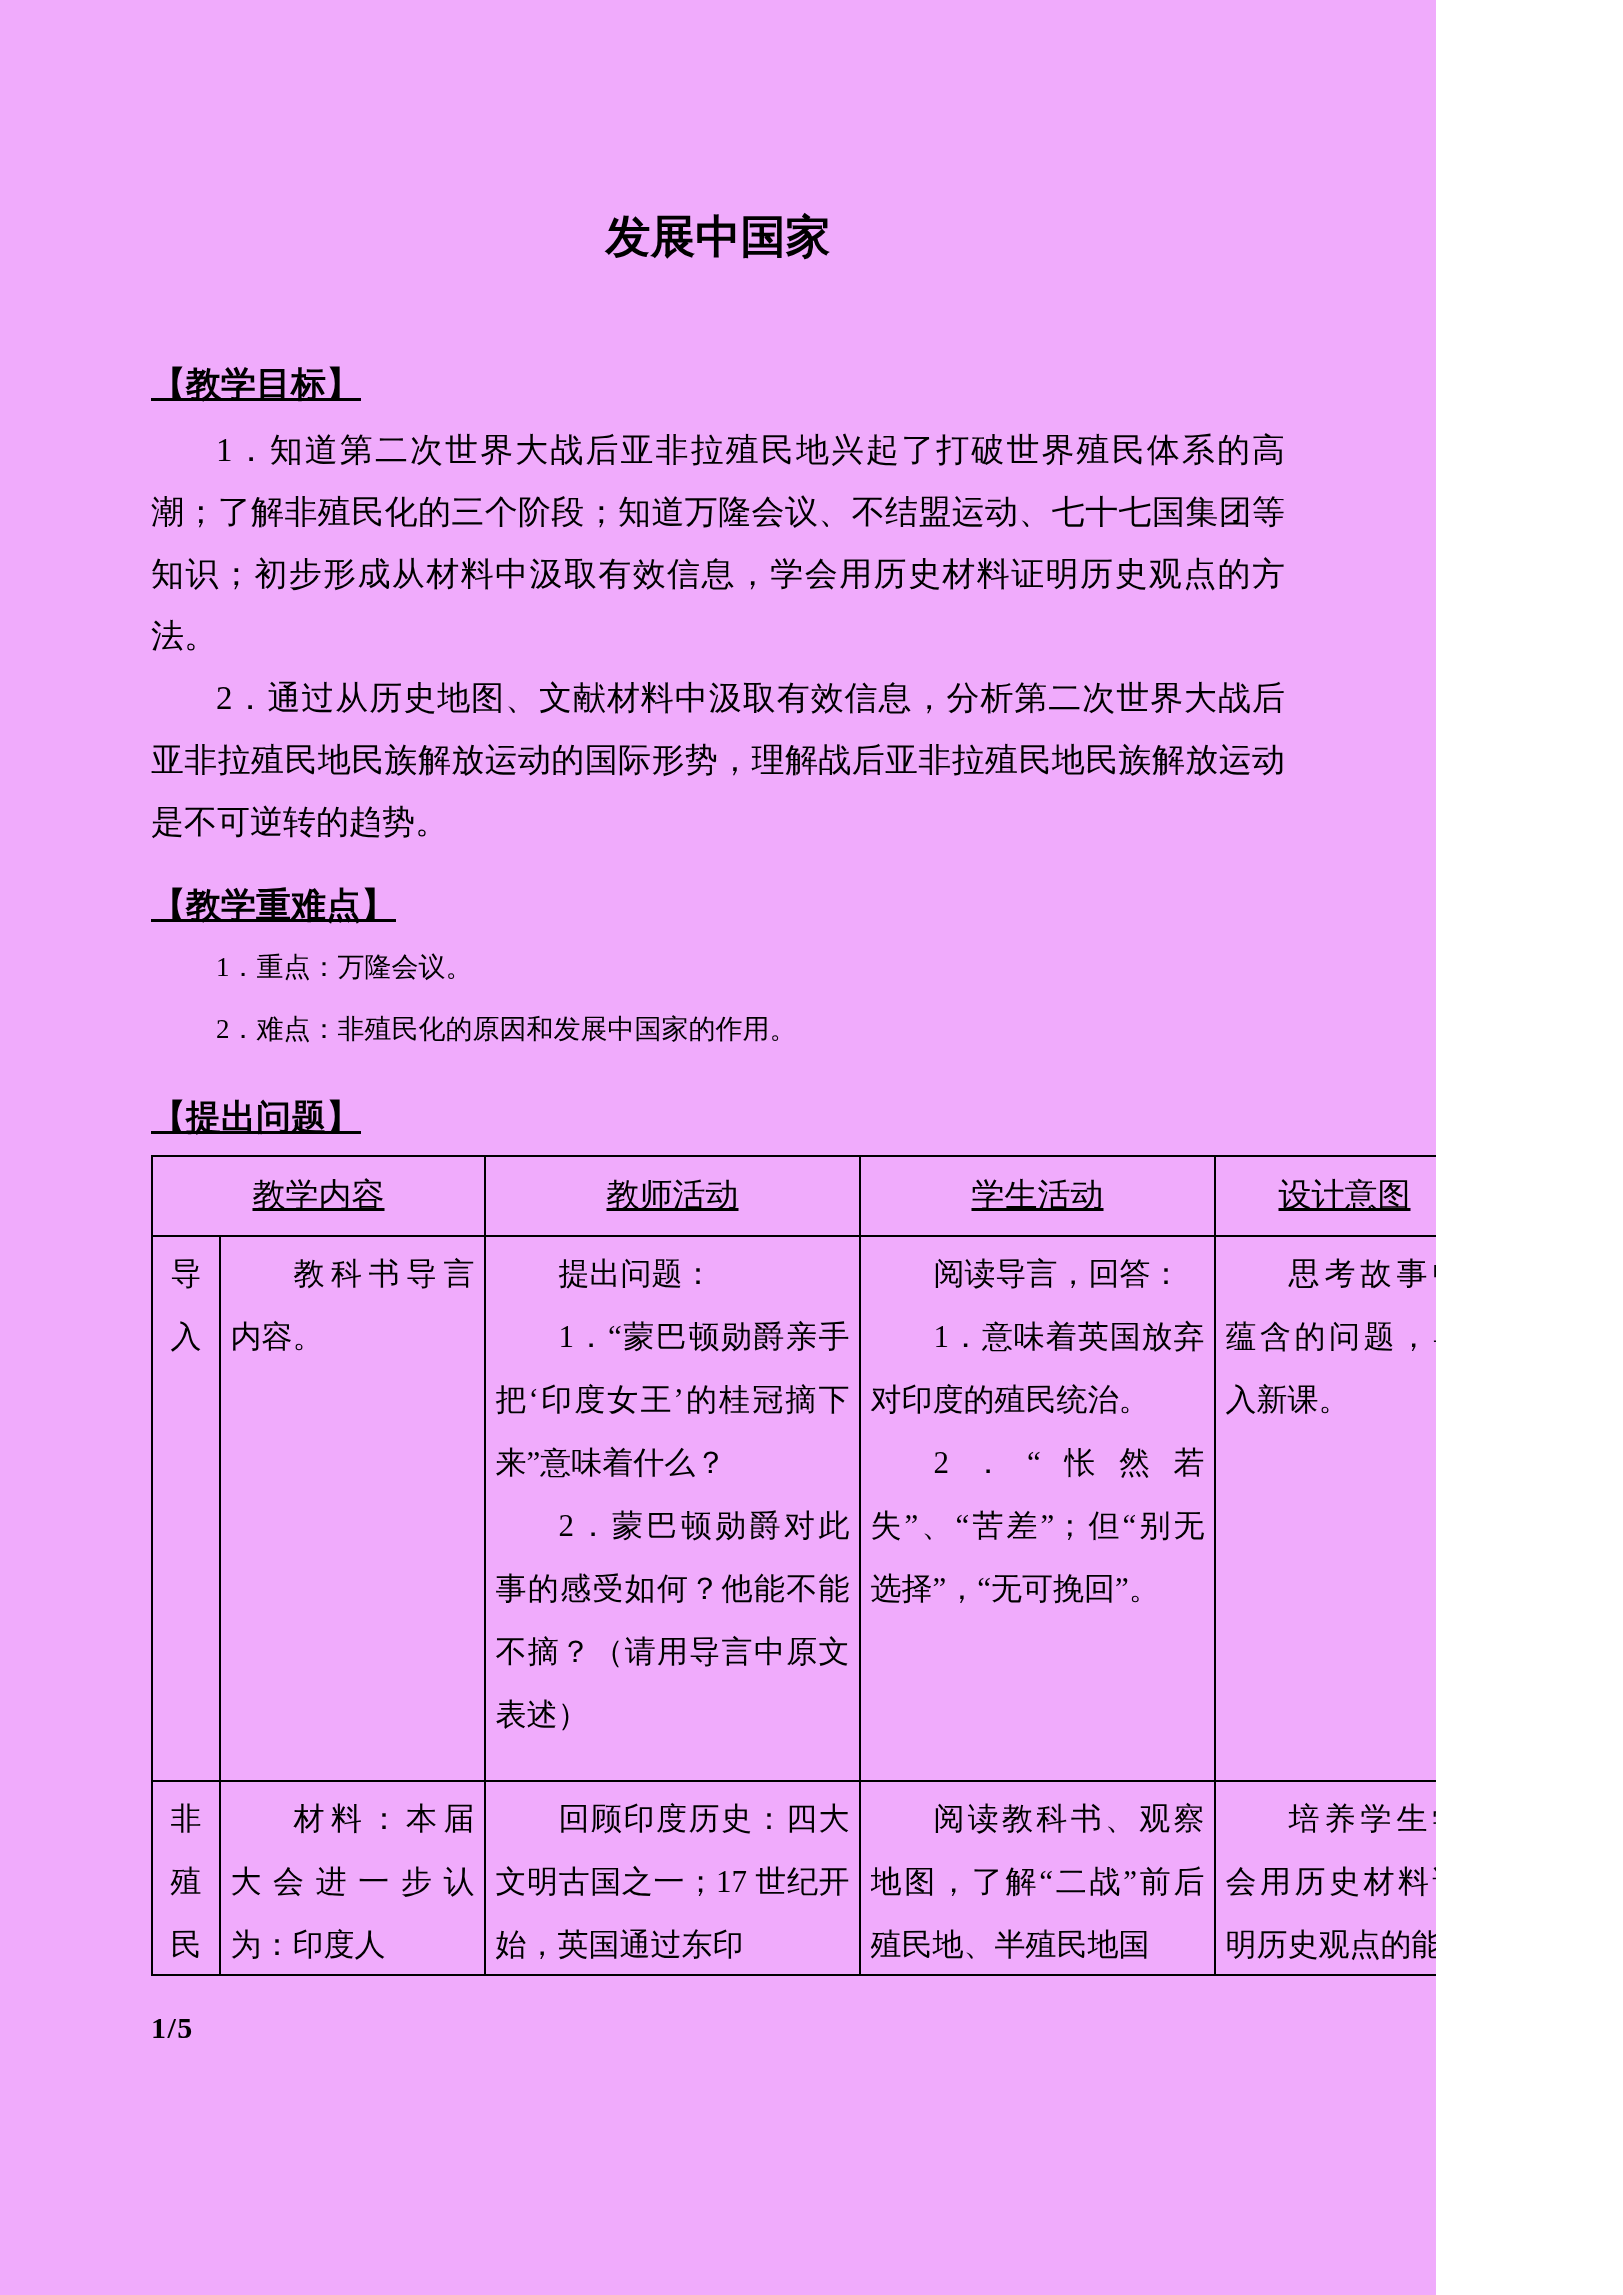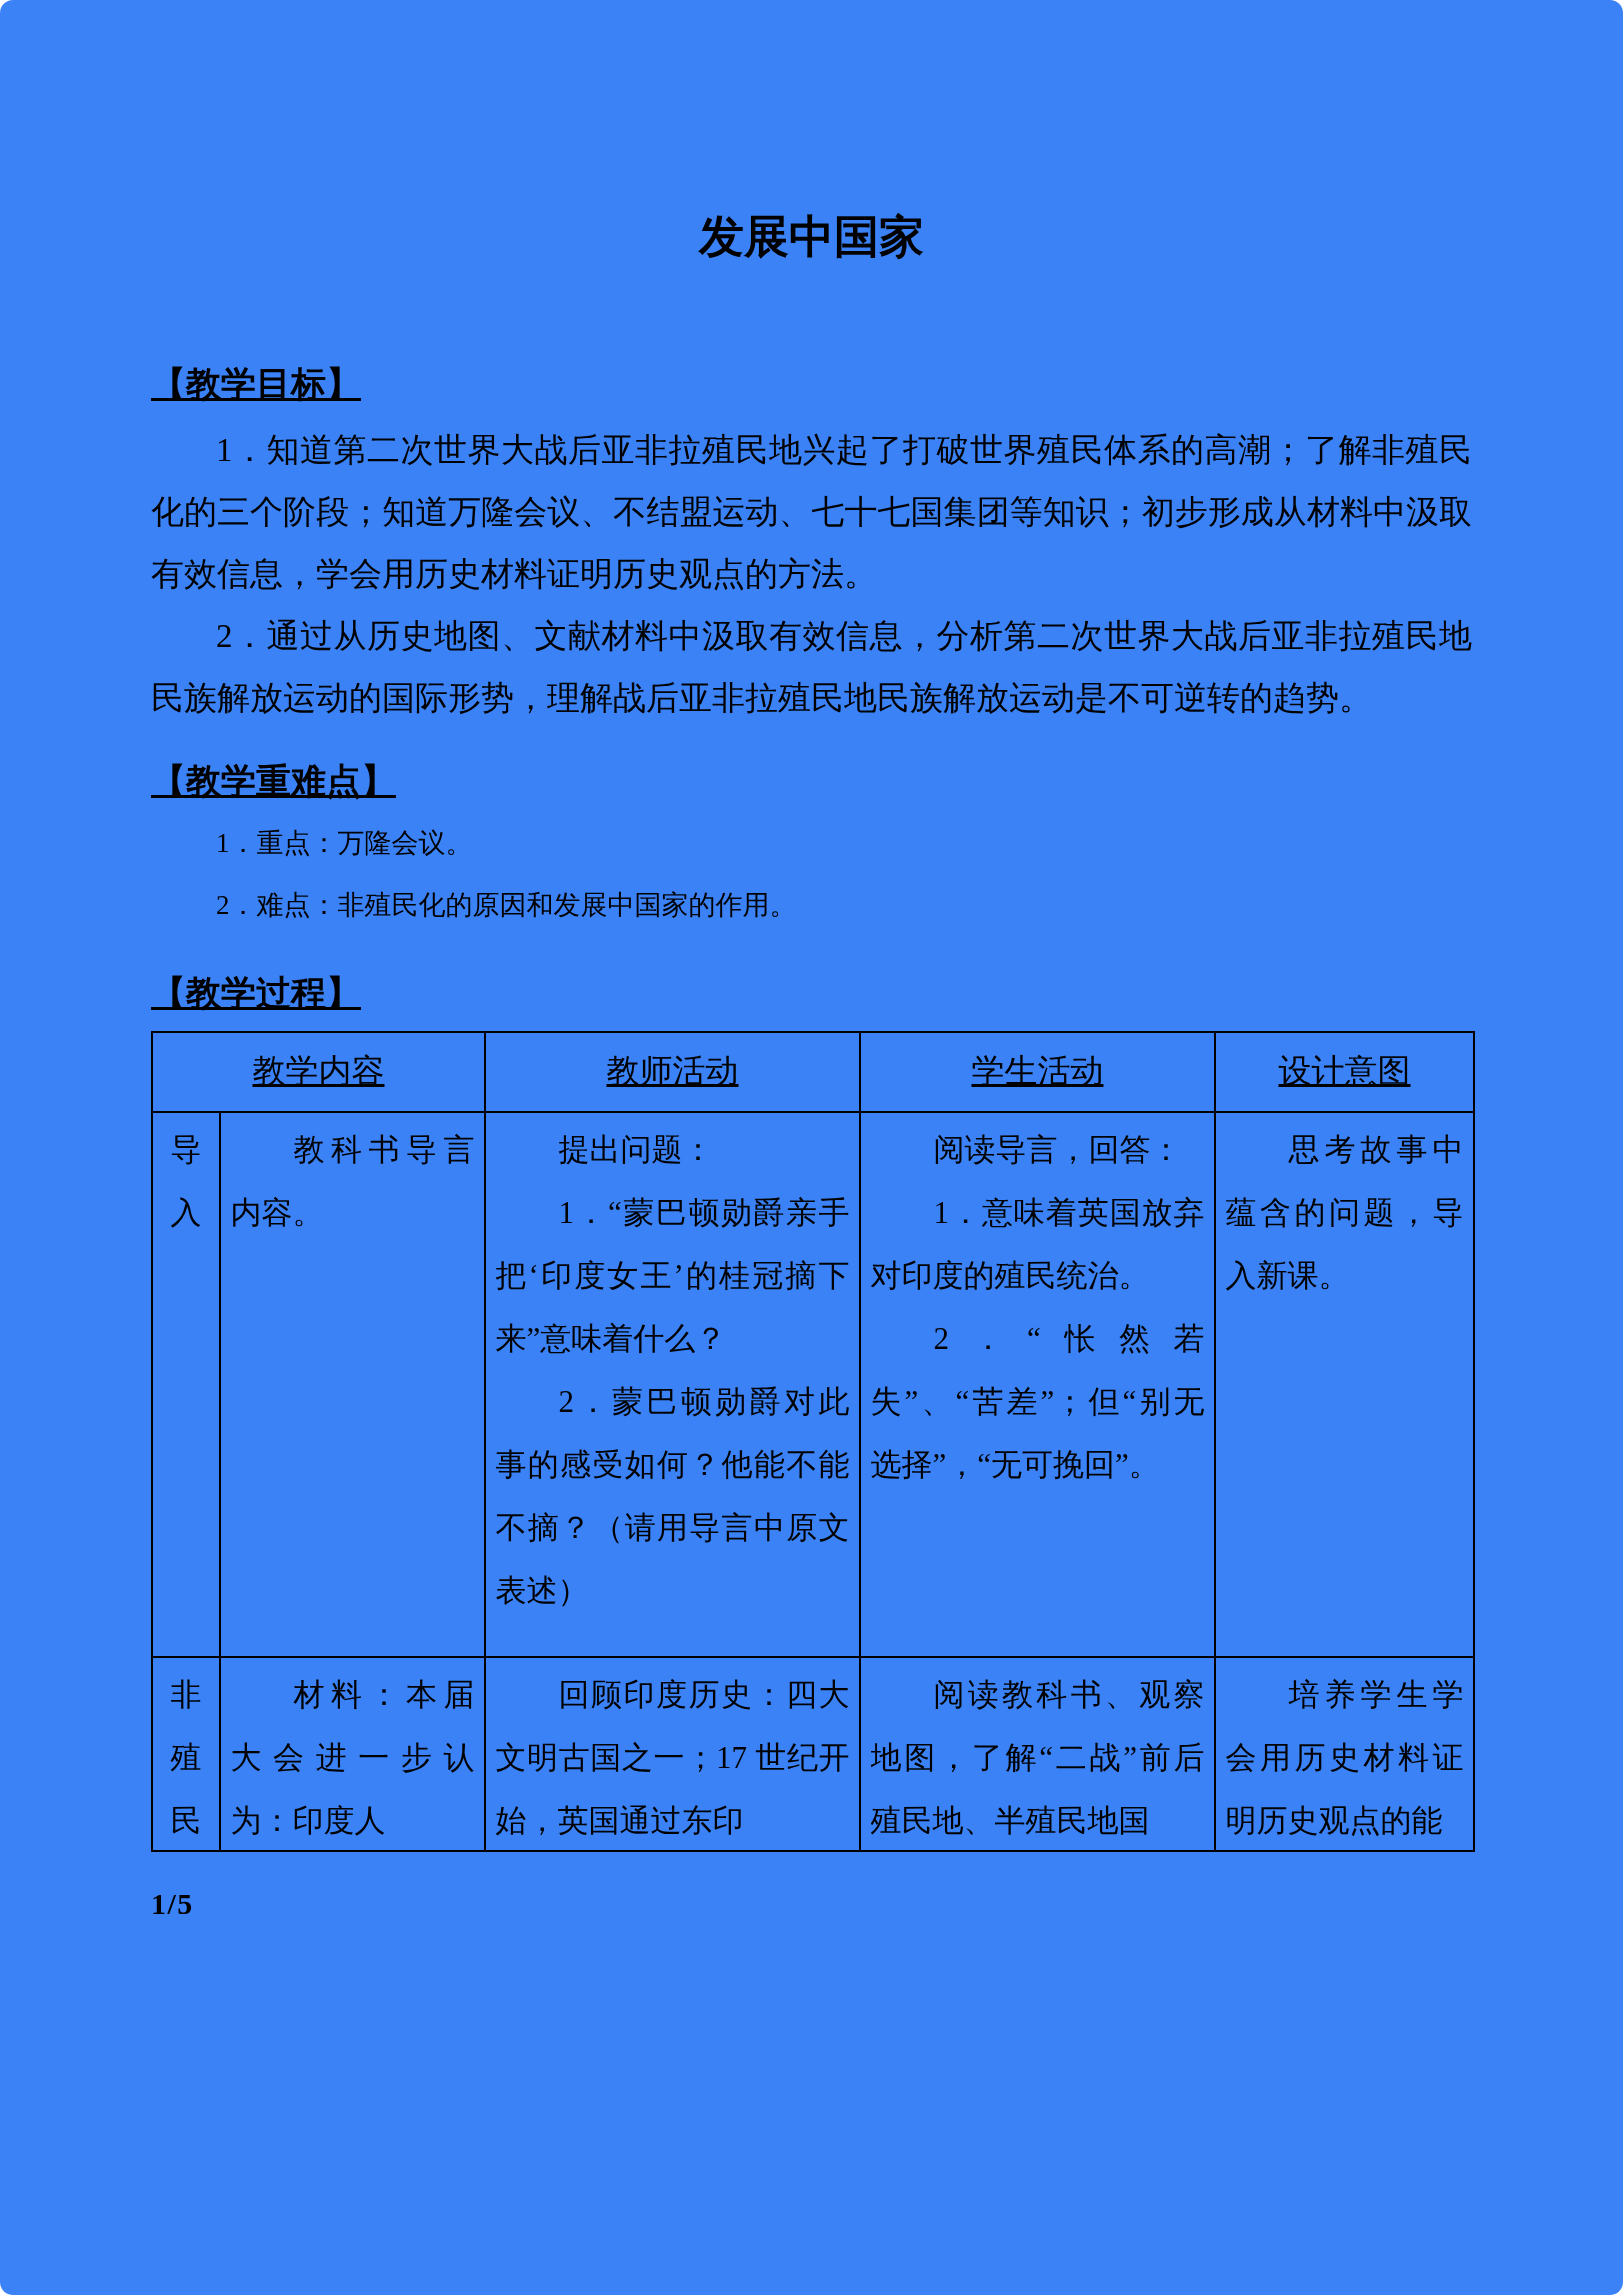--- a/index.html
+++ b/index.html
@@ -2,28 +2,27 @@
 <html style="font-size:11px"><head>
 <meta charset="utf-8">
 <style>
   html, body {
     margin: 0;
     padding: 0;
     background: #ffffff;
   }
   .page {
     position: relative;
-    width: 1623px;
+    width: 1436px;
     height: 2295px;
-    background: #3b82f6;
+    background: #f0abfc;
     color: #000000;
     font-family: "Liberation Serif", "DejaVu Serif", serif;
     overflow: hidden;
     box-sizing: border-box;
-    border-radius: 13px;
   }
   .content {
     padding: 0 151px 0 151px;
   }
   .doc-title {
     padding-top: 209px;
     font-size: 45px;
     font-weight: bold;
     line-height: 1.25;
     text-align: center;
@@ -119,21 +118,21 @@
       <p class="para">1．知道第二次世界大战后亚非拉殖民地兴起了打破世界殖民体系的高潮；了解非殖民化的三个阶段；知道万隆会议、不结盟运动、七十七国集团等知识；初步形成从材料中汲取有效信息，学会用历史材料证明历史观点的方法。</p>
       <p class="para">2．通过从历史地图、文献材料中汲取有效信息，分析第二次世界大战后亚非拉殖民地民族解放运动的国际形势，理解战后亚非拉殖民地民族解放运动是不可逆转的趋势。</p>
     </div>
 
     <div class="section-heading heading-keypoints">【教学重难点】</div>
     <div class="list-block">
       <p class="list-item">1．重点：万隆会议。</p>
       <p class="list-item">2．难点：非殖民化的原因和发展中国家的作用。</p>
     </div>
 
-    <div class="section-heading heading-process">【教学过程】</div>
+    <div class="section-heading heading-process">【提出问题】</div>
 
     <table class="process">
       <colgroup>
         <col style="width:68px">
         <col style="width:265px">
         <col style="width:375px">
         <col style="width:355px">
         <col style="width:259px">
       </colgroup>
       <thead>

